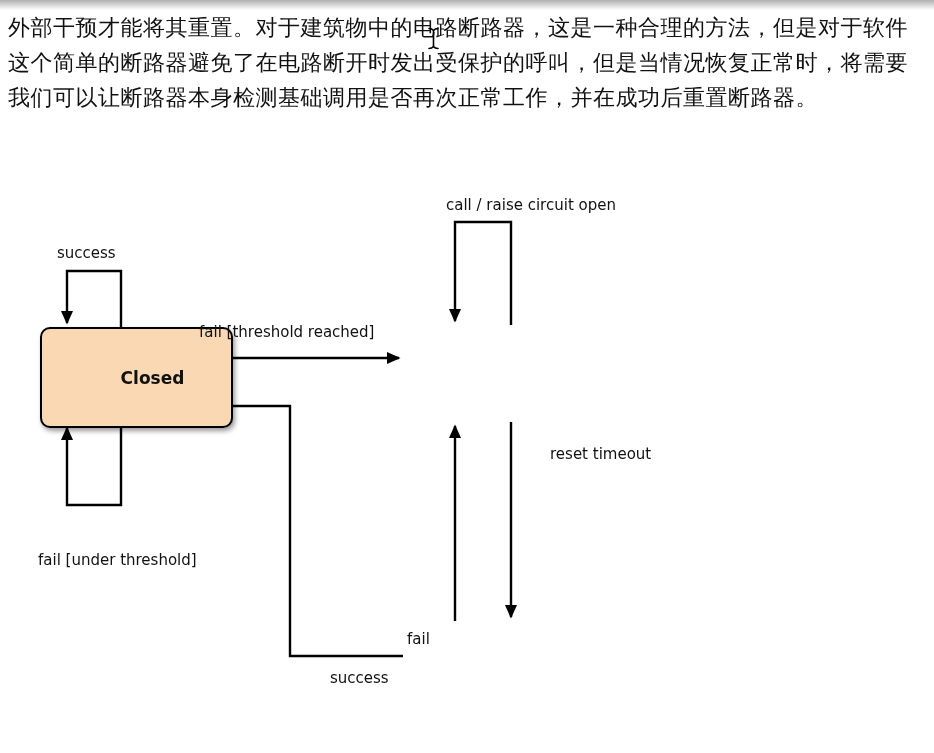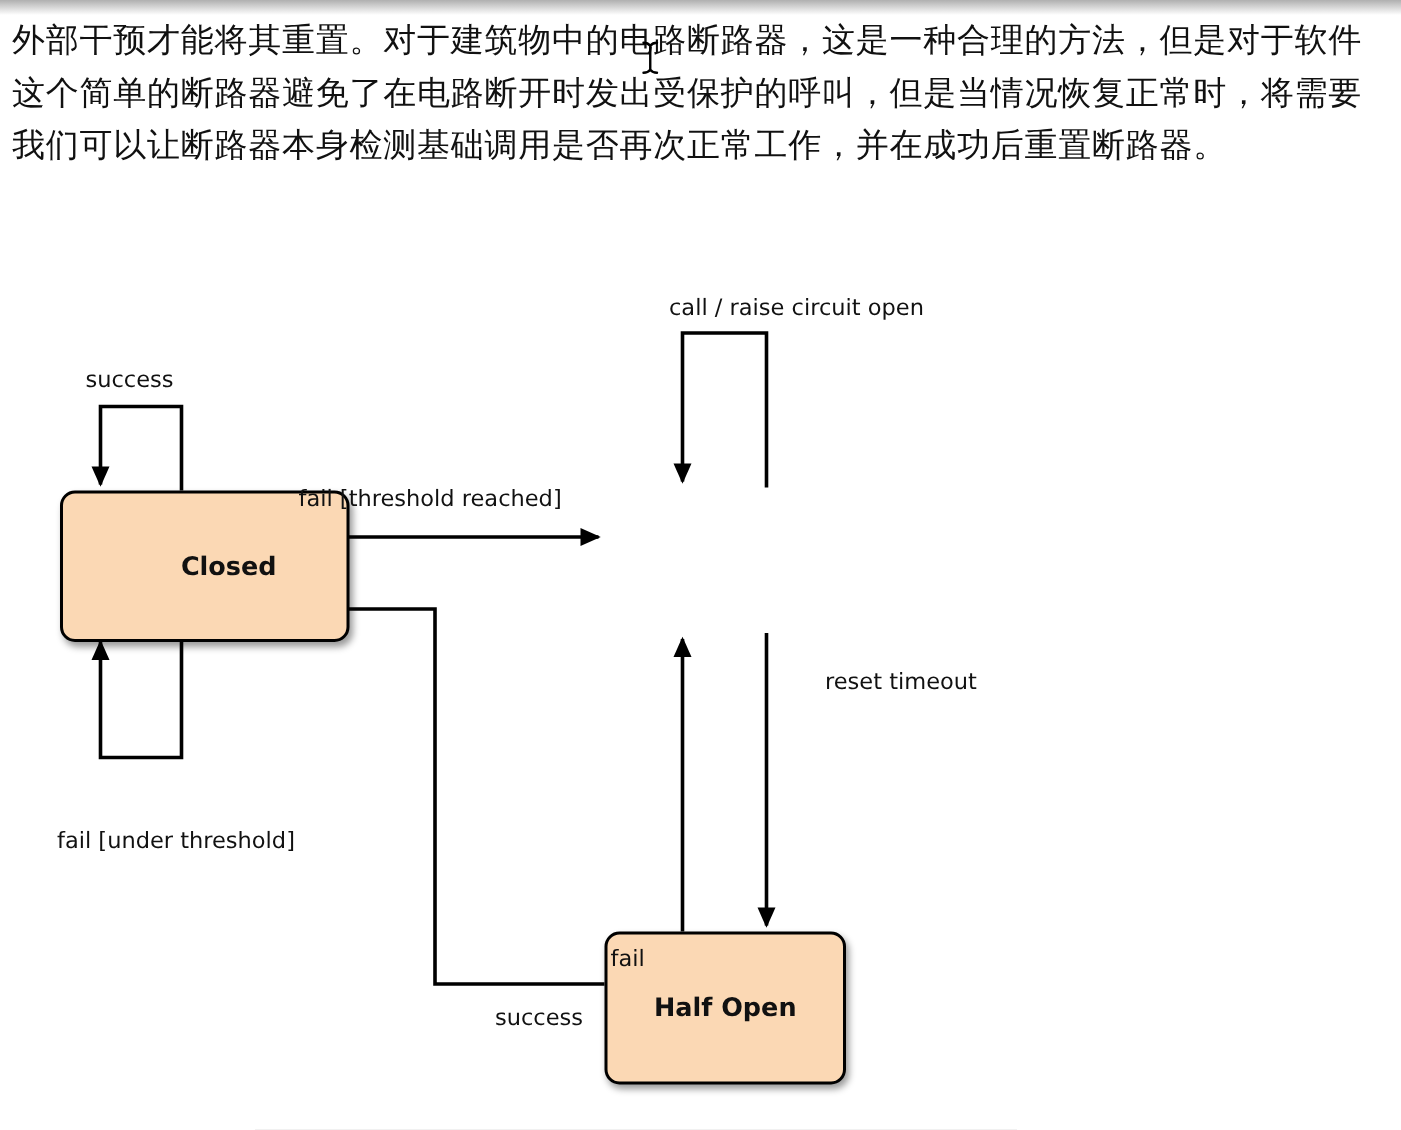--- a/index.html
+++ b/index.html
@@ -115,23 +115,20 @@
       <path d="M511,422 L511,617" fill="none" stroke="#000" stroke-width="2.4" marker-end="url(#arrowhead)"></path>
 
       <path d="M455,621 L455,426" fill="none" stroke="#000" stroke-width="2.4" marker-end="url(#arrowhead)"></path>
 
       <path d="M403,656 L290,656 L290,406 L201,406" fill="none" stroke="#000" stroke-width="2.4" marker-end="url(#arrowhead)"></path>
     </svg>
 
     <div class="state state-closed">
       <span>Closed</span>
     </div>
-    <div class="state state-halfopen">
-      <span>Half Open</span>
-    </div>
 
     <div class="edge-label lbl-success-top">success</div>
     <div class="edge-label lbl-fail-under">fail [under threshold]</div>
     <div class="edge-label lbl-fail-threshold">fail [threshold reached]</div>
     <div class="edge-label lbl-call-raise">call / raise circuit open</div>
     <div class="edge-label lbl-reset-timeout">reset timeout</div>
     <div class="edge-label lbl-fail">fail</div>
     <div class="edge-label lbl-success-bottom">success</div>
 
   </div>

